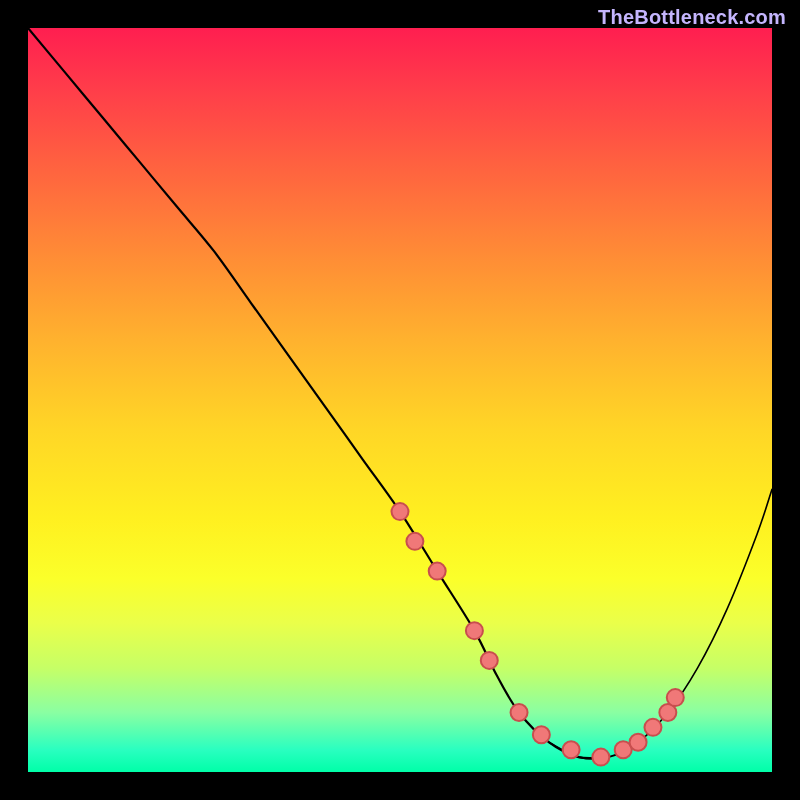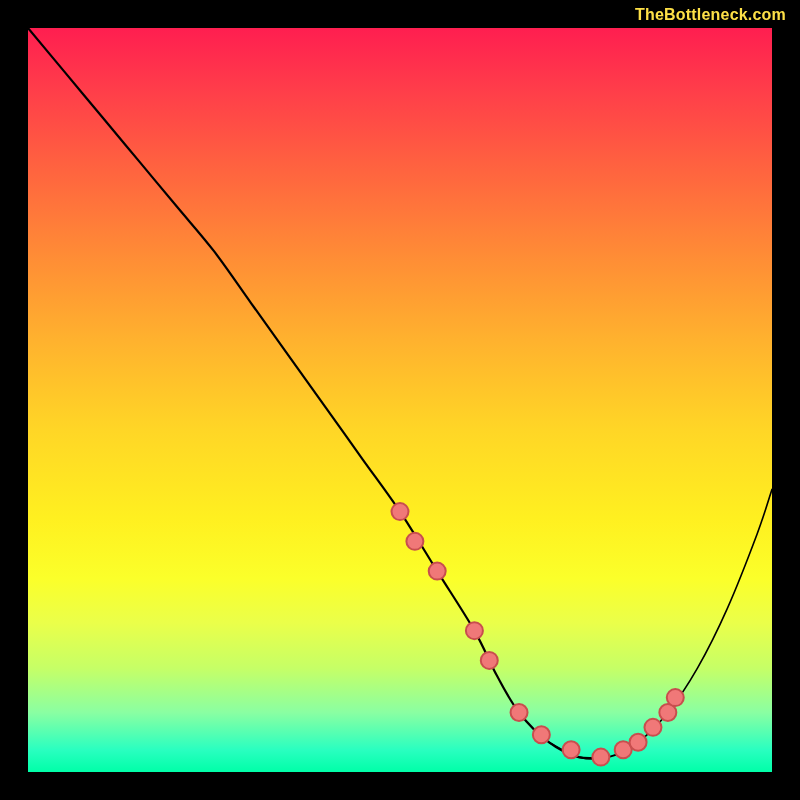--- a/index.html
+++ b/index.html
@@ -30,22 +30,22 @@
       #c6ff66 86%,
       #8affa2 92%,
       #2affc0 97%,
       #00ffa8 100%
     );
   }
   .watermark {
     position: absolute;
     top: 6px;
     right: 14px;
-    color: #fde047;
-    font-size: 16px;
+    color: #c4b5fd;
+    font-size: 20px;
     font-weight: 600;
     letter-spacing: 0.2px;
     font-family: Arial, Helvetica, sans-serif;
   }
   svg.plot {
     position: absolute;
     left: 0;
     top: 0;
     width: 744px;
     height: 744px;

